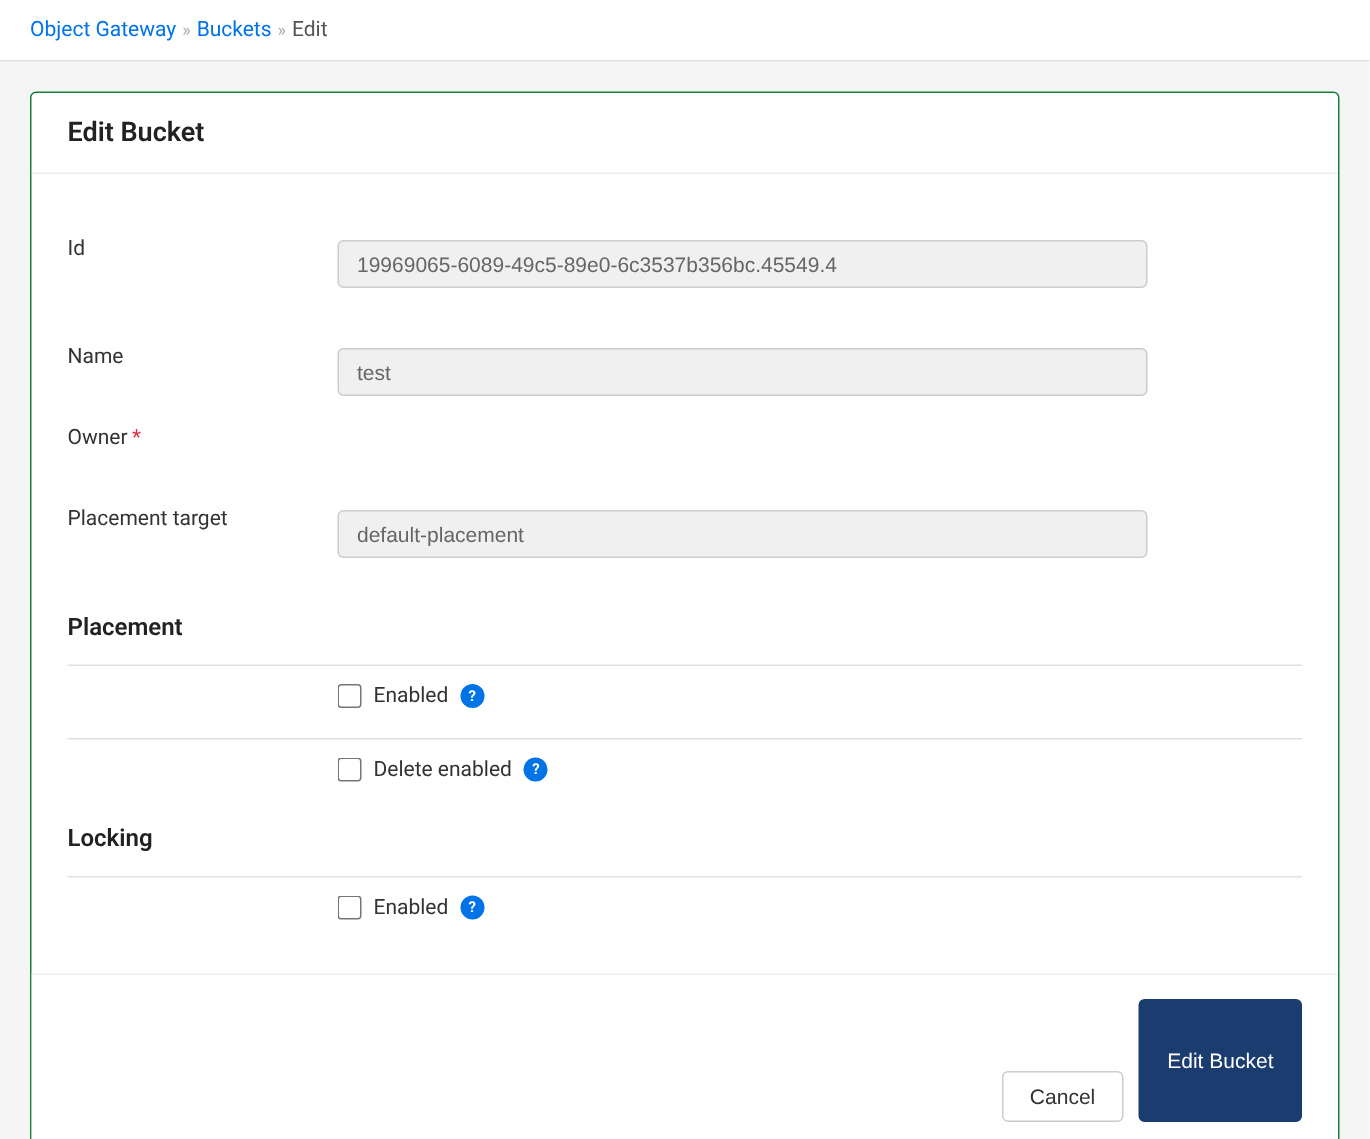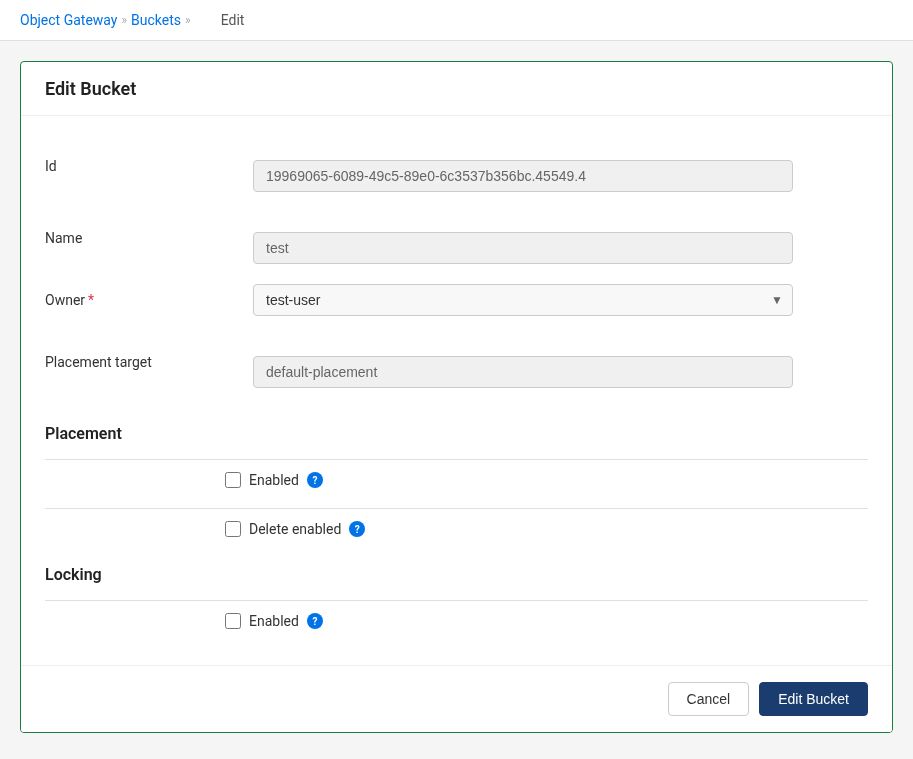--- a/index.html
+++ b/index.html
@@ -18,21 +18,20 @@
       background: #fff;
       border-bottom: 1px solid #e0e0e0;
     }
     .breadcrumb-item {
       color: #0073e6;
       cursor: pointer;
     }
     .breadcrumb-item.active {
       color: #555;
       cursor: default;
-      margin-left: 26px;
     }
     .breadcrumb-separator {
       color: #aaa;
       font-size: 12px;
     }
     .page-wrapper {
       padding: 20px;
       max-width: 913px;
     }
     .card {
@@ -50,21 +49,20 @@
       font-weight: 600;
       color: #222;
     }
     .card-body {
       padding: 24px;
     }
     .form-group {
       display: flex;
       align-items: center;
       margin-bottom: 20px;
-      gap: 28px;
     }
     .form-label {
       width: 180px;
       font-size: 14px;
       color: #333;
       flex-shrink: 0;
     }
     .required-star {
       color: #dc3545;
       margin-left: 3px;
@@ -166,20 +164,21 @@
       padding: 8px 18px;
       border-radius: 4px;
       font-size: 14px;
       cursor: pointer;
       border: 1px solid transparent;
     }
     .btn-cancel {
       background: #fff;
       border-color: #ccc;
       color: #333;
+      margin-top: 48px;
     }
     .btn-primary {
       background: #1a3c6e;
       color: #fff;
       border-color: #1a3c6e;
     }
   </style>
 </head>
 <body>
 
@@ -207,24 +206,20 @@
 
       <div class="form-group">
         <label class="form-label">Name</label>
         <input type="text" class="form-control" disabled="" value="test" style="">
       </div>
 
       <div class="form-group">
         <label class="form-label">
           <span>Owner</span><span class="required-star">*</span>
         </label>
-        <div class="form-select-wrapper">
-          <select class="form-select"><option value="test-user">test-user</option></select>
-          <span class="select-arrow">▼</span>
-        </div>
       </div>
 
       <div class="form-group">
         <label class="form-label">Placement target</label>
         <input type="text" class="form-control" disabled="" value="default-placement" style="">
       </div>
 
       <div>
         <div class="section-title">Placement</div>
         <hr class="section-divider">

